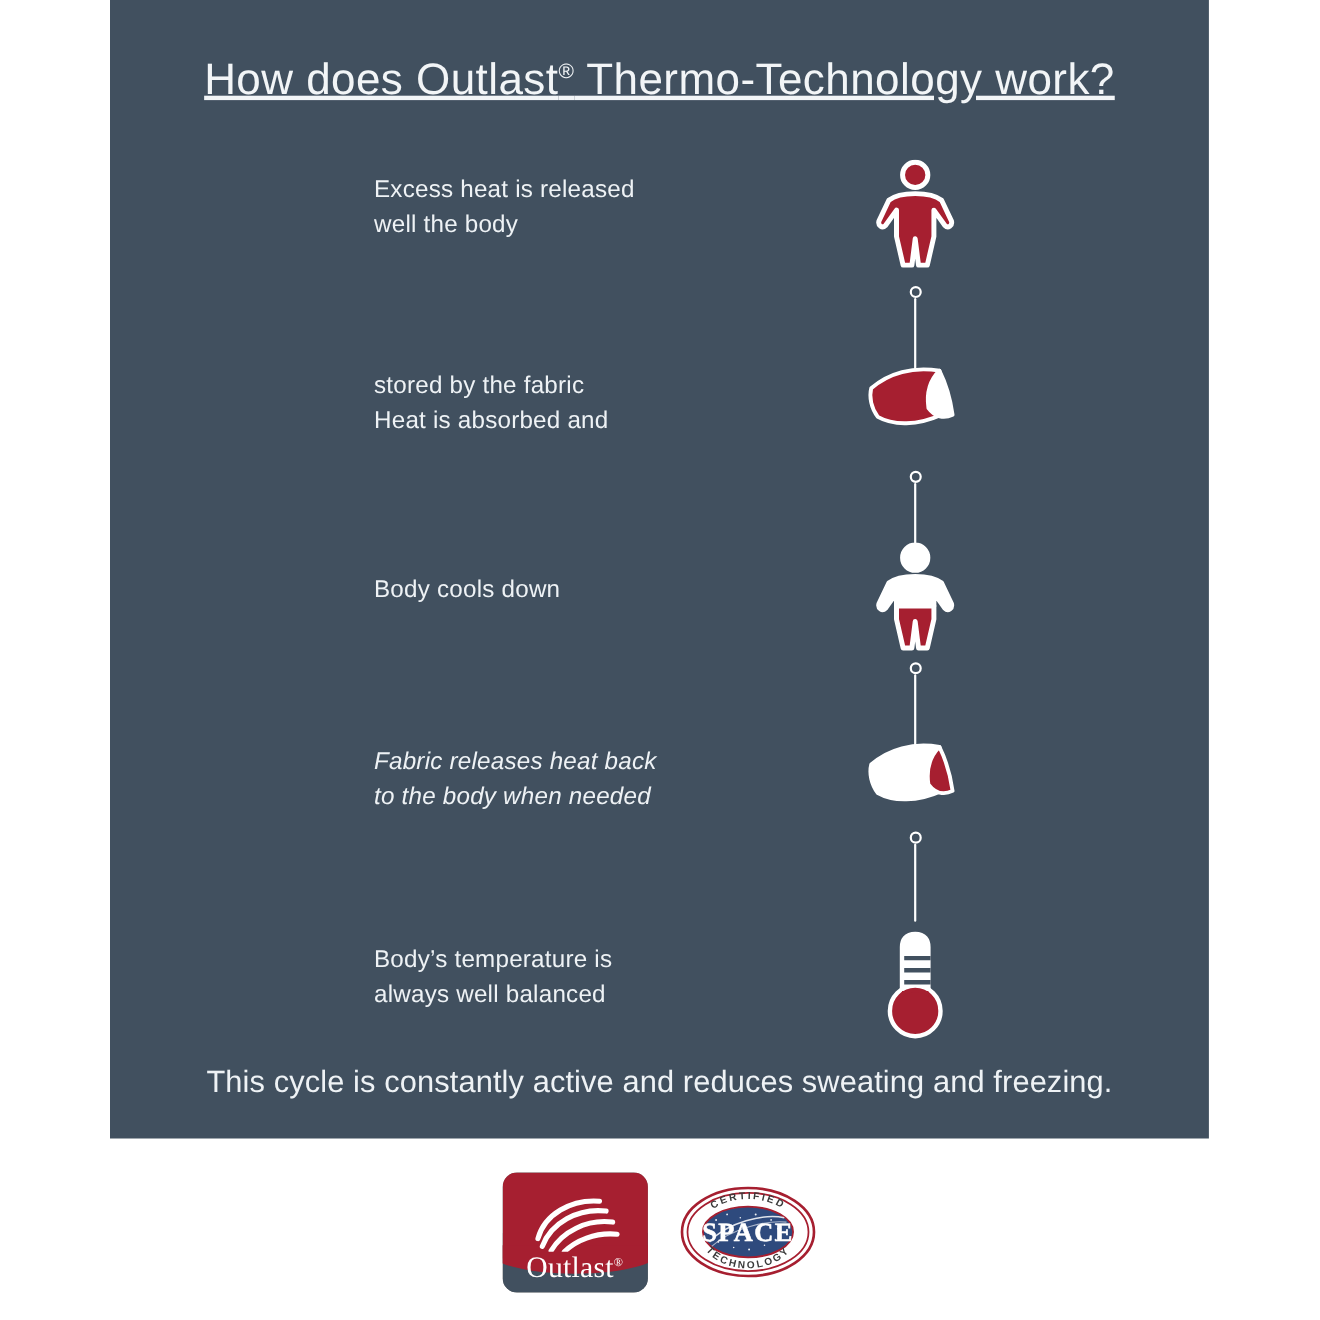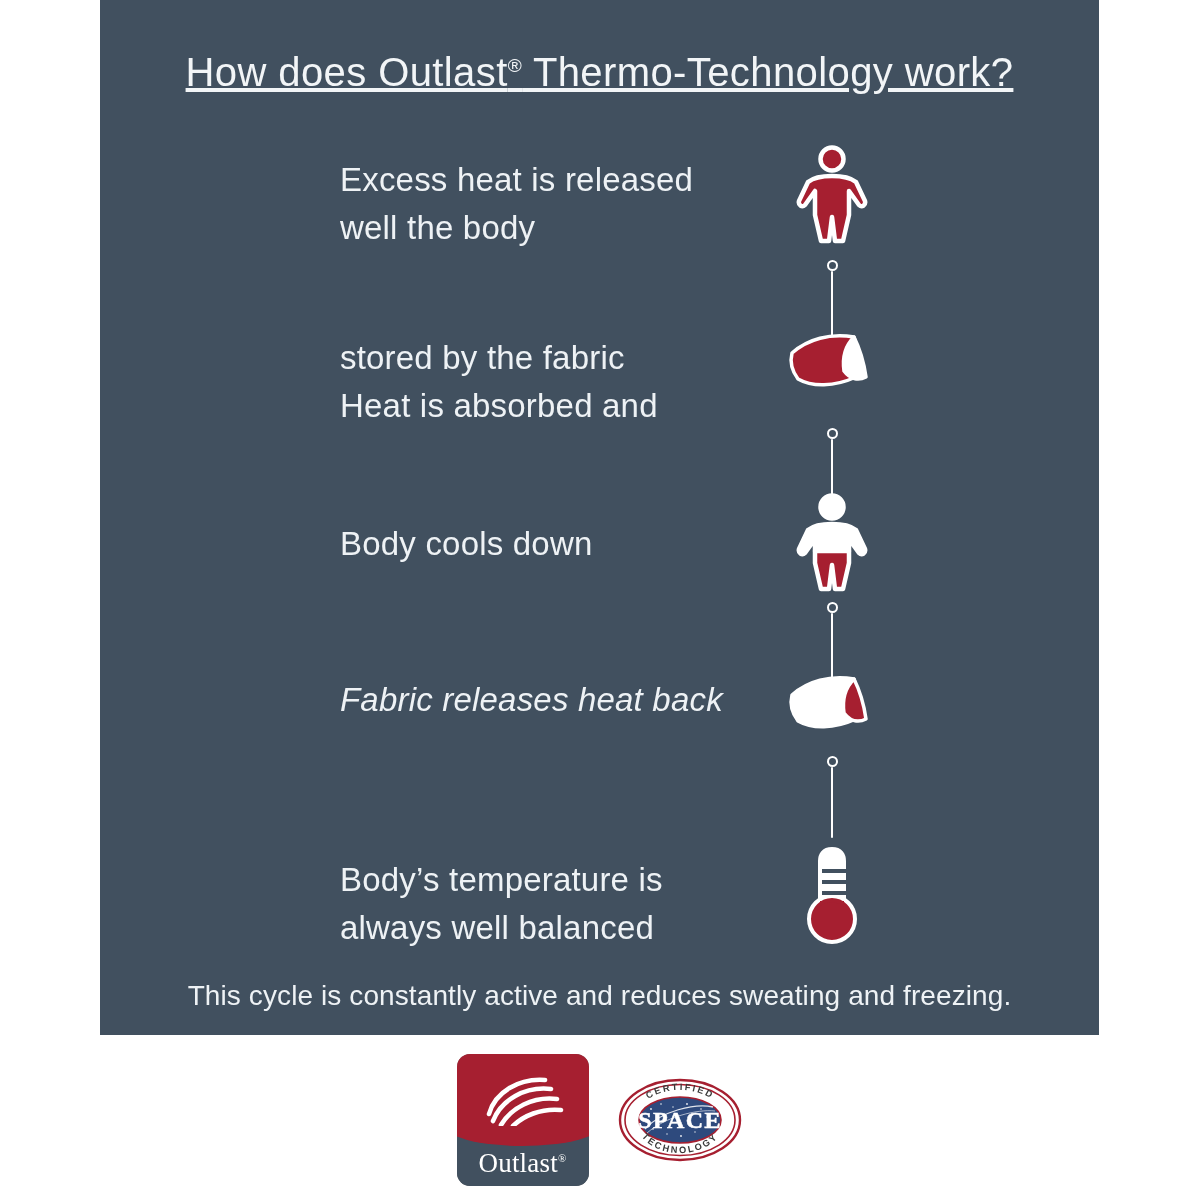--- a/index.html
+++ b/index.html
@@ -67,21 +67,21 @@
     position: absolute;
     left: 0;
     width: 999px;
   }
 
   .step-text {
     position: absolute;
     left: 240px;
     width: 420px;
     color: #eef2f5;
-    font-size: 33px;
+    font-size: 22px;
     font-weight: 300;
     line-height: 1.44;
     letter-spacing: 0.2px;
   }
 
   .step-icon {
     position: absolute;
     left: 672px;
     width: 120px;
     height: 110px;
@@ -120,40 +120,39 @@
     position: absolute;
     left: 0;
     top: 968px;
     width: 999px;
     text-align: center;
     color: #eef2f5;
     font-size: 28px;
     font-weight: 300;
     letter-spacing: 0.1px;
     white-space: nowrap;
-    margin-top: 12px;
   }
 
   
   .logos {
     position: absolute;
     left: 100px;
     top: 1040px;
     width: 999px;
     height: 160px;
     display: flex;
     align-items: center;
     justify-content: center;
     gap: 28px;
   }
 
   .outlast-logo {
     position: relative;
     width: 132px;
-    height: 132px;
+    height: 109px;
     border-radius: 13px;
     overflow: hidden;
     background: #737373;
     flex: 0 0 auto;
   }
   .outlast-logo .top {
     position: absolute;
     left: 0; top: 0;
     width: 100%;
     height: 78px;
@@ -310,20 +309,21 @@
       </div>
 
       <div class="connector" style="top:462px;height:94px;">
         <span class="ring"></span>
         <span class="stem"></span>
       </div>
 
       <div class="step" style="top:522px;height:100px;">
         <div class="step-text" style="top:14px;font-style:italic;">
           <div>Fabric releases heat back</div>
+          <div>to the body when needed</div>
         </div>
         <div class="step-icon" style="top:4px;height:80px;">
           <svg width="92" height="66" viewBox="0 0 92 66" aria-hidden="true">
             <g stroke="#ffffff" stroke-width="3.5" stroke-linejoin="round">
               <path d="M6 22 C 22 8, 44 2, 68 6 C 72 20, 74 34, 70 46
                        C 48 56, 26 56, 12 48 C 6 40, 4 30, 6 22 Z" fill="#ffffff"></path>
               <path d="M68 6 C 60 14, 56 26, 58 40 C 64 48, 72 50, 80 46
                        C 78 32, 74 18, 68 6 Z" fill="#a61f30"></path>
             </g>
           </svg>

